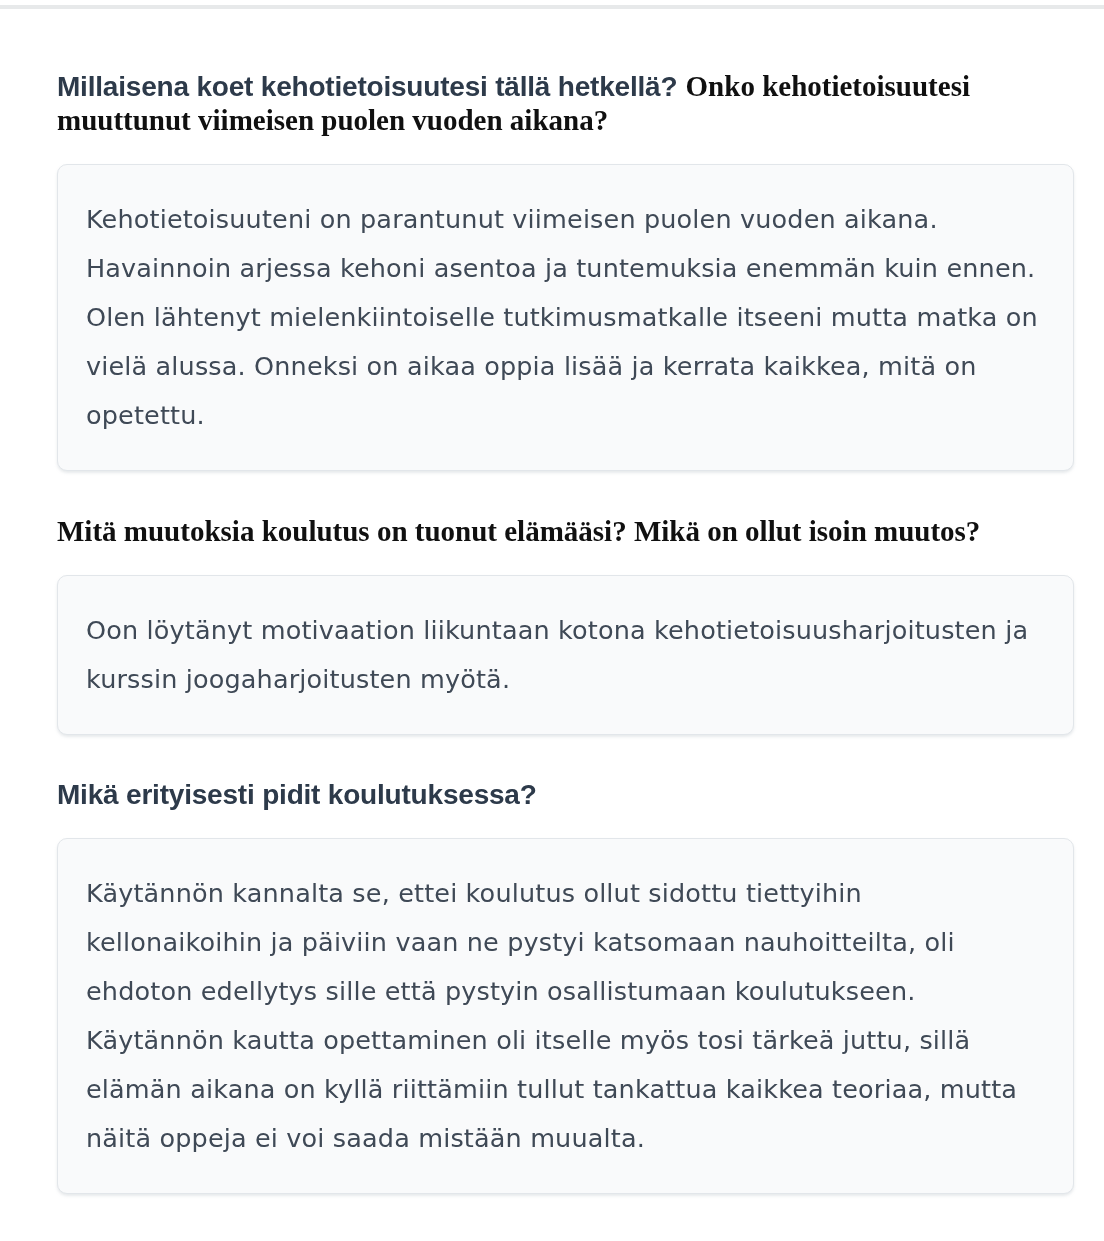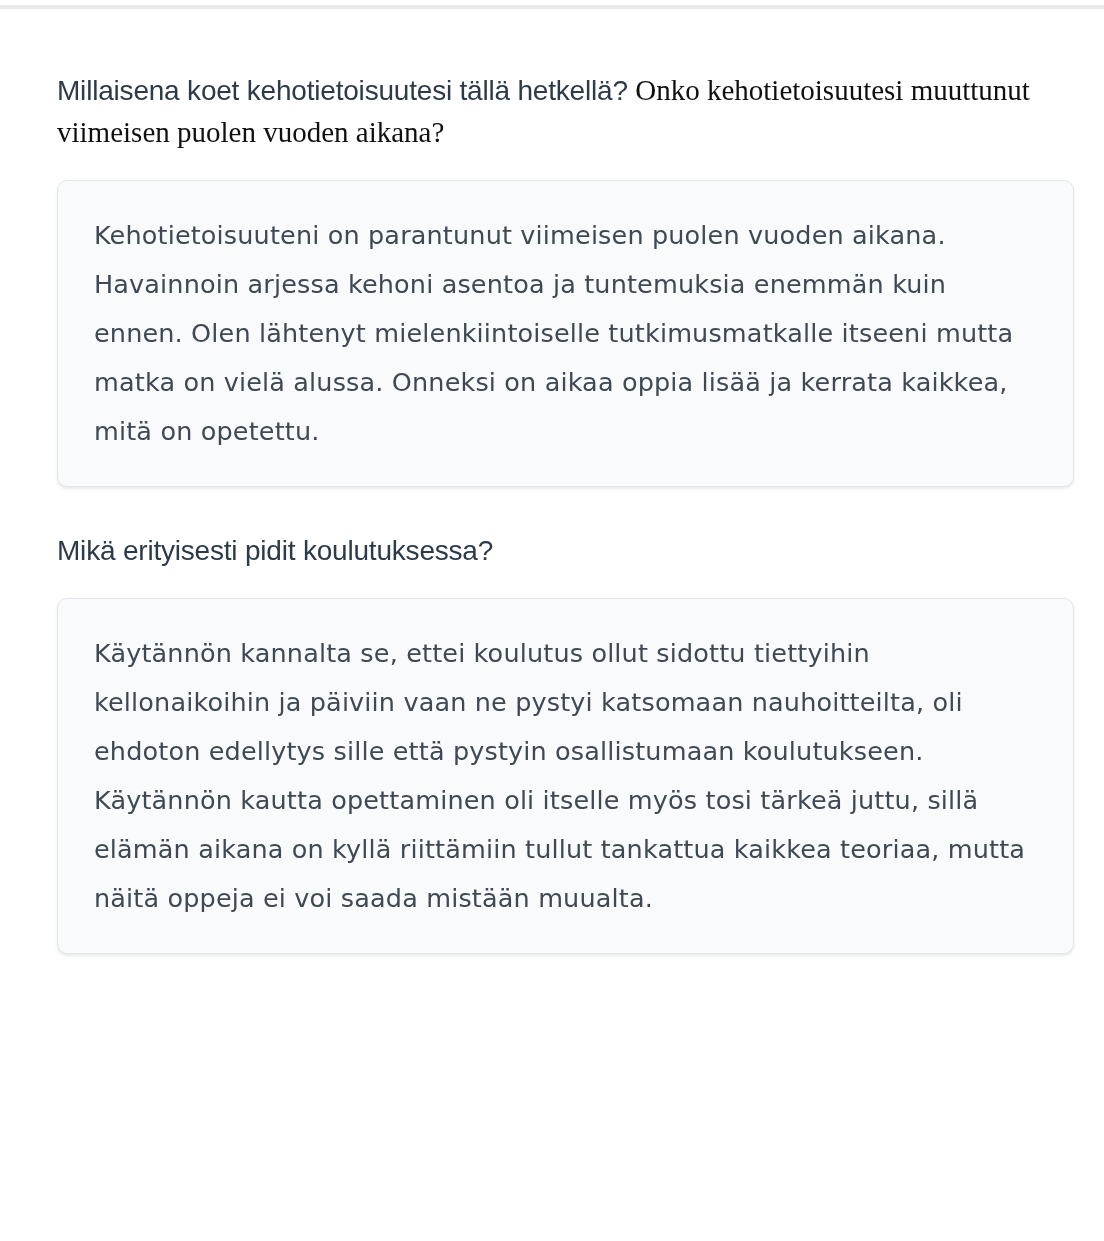--- a/index.html
+++ b/index.html
@@ -23,43 +23,43 @@
     background: var(--divider-color, #e7e9ea);
   }
   main.qa-list {
     position: absolute;
     left: 57px;
     top: 0;
     width: 1017px;
   }
   h2.question {
     margin: 44px 0 26px 0;
-    line-height: 40px;
-    font-weight: 400;
+    line-height: 32px;
+    font-weight: 700;
     letter-spacing: -0.2px;
   }
   section.qa-block:first-child h2.question {
     margin-top: 70px;
   }
   .q-sans {
     font-family: "Liberation Sans", sans-serif;
     font-size: 28px;
     color: var(--heading-sans-color, #2d3a4a);
   }
   .q-serif {
     font-family: "Liberation Serif", serif;
     font-size: 29px;
     color: var(--heading-serif-color, #101010);
     letter-spacing: 0;
   }
   .answer-box {
     background: var(--box-bg, #f9fafb);
     border: 1px solid var(--box-border, #e2e6ea);
     border-radius: 10px;
-    padding: 30px 36px;
+    padding: 30px 28px;
     box-shadow: 0 2px 3px rgba(160, 170, 180, 0.25);
   }
   .answer-text {
     margin: 0;
     font-family: "DejaVu Sans", sans-serif;
     font-size: 25.5px;
     line-height: 49px;
     letter-spacing: 0.15px;
     color: var(--body-text-color, #3f4956);
   }
@@ -70,18 +70,24 @@
 <div class="top-divider"></div>
 
 <main class="qa-list" id="qa-root">
     <section class="qa-block">
       <h2 class="question"><span class="q-sans">Millaisena koet kehotietoisuutesi tällä hetkellä?</span> <span class="q-serif">Onko kehotietoisuutesi muuttunut viimeisen puolen vuoden aikana?</span></h2>
       <div class="answer-box">
         <p class="answer-text">Kehotietoisuuteni on parantunut viimeisen puolen vuoden aikana. Havainnoin arjessa kehoni asentoa ja tuntemuksia enemmän kuin ennen. Olen lähtenyt mielenkiintoiselle tutkimusmatkalle itseeni mutta matka on vielä alussa. Onneksi on aikaa oppia lisää ja kerrata kaikkea, mitä on opetettu.</p>
       </div>
     </section>
     <section class="qa-block">
+      <h2 class="question"><span class="q-serif">Mitä muutoksia koulutus on tuonut elämääsi? Mikä on ollut isoin muutos?</span></h2>
+      <div class="answer-box">
+        <p class="answer-text">Oon löytänyt motivaation liikuntaan kotona kehotietoisuusharjoitusten ja kurssin joogaharjoitusten myötä.</p>
+      </div>
+    </section>
+    <section class="qa-block">
       <h2 class="question"><span class="q-sans">Mikä erityisesti pidit koulutuksessa?</span></h2>
       <div class="answer-box">
         <p class="answer-text">Käytännön kannalta se, ettei koulutus ollut sidottu tiettyihin kellonaikoihin ja päiviin vaan ne pystyi katsomaan nauhoitteilta, oli ehdoton edellytys sille että pystyin osallistumaan koulutukseen. Käytännön kautta opettaminen oli itselle myös tosi tärkeä juttu, sillä elämän aikana on kyllä riittämiin tullut tankattua kaikkea teoriaa, mutta näitä oppeja ei voi saada mistään muualta.</p>
       </div>
     </section>
   </main>
 
 </body></html>

